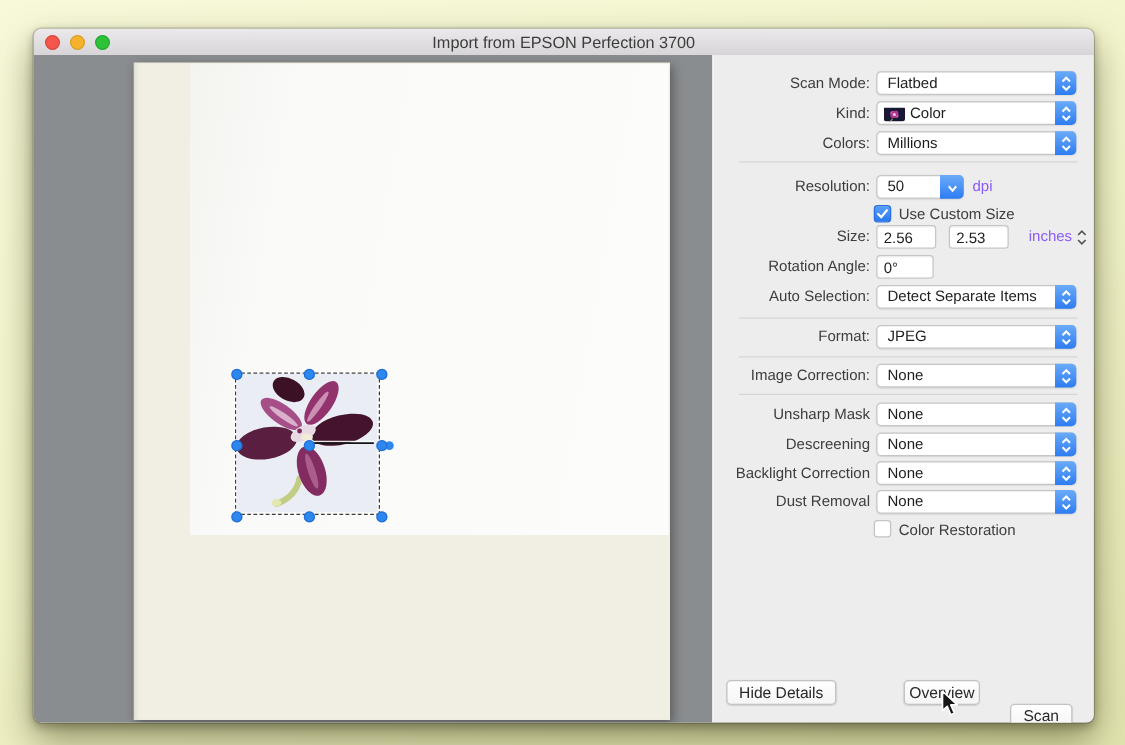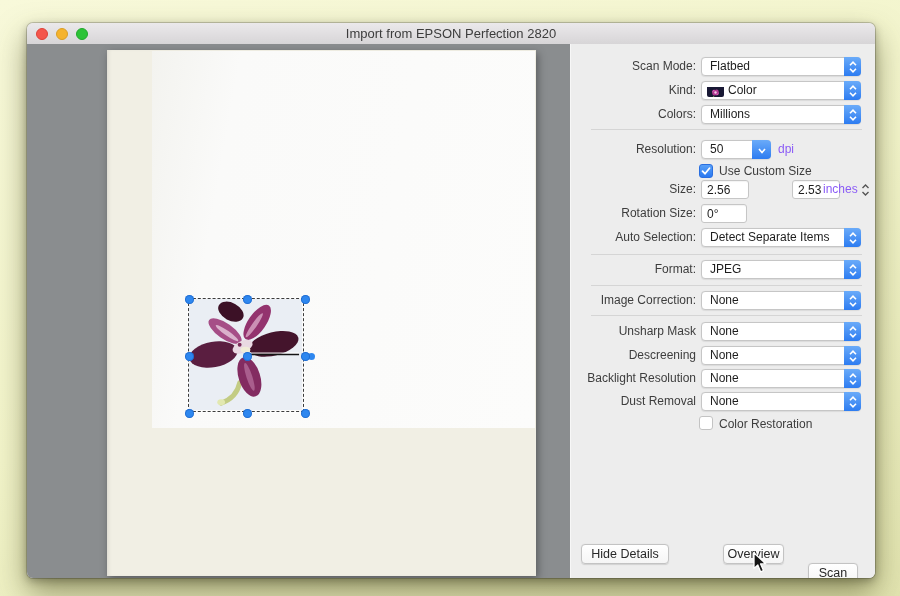--- a/index.html
+++ b/index.html
@@ -98,21 +98,21 @@
   }
   .cursor{position:absolute;left:752px;top:552px;width:16px;height:22px;}
 </style>
 </head>
 <body>
 
 <div class="canvas">
   <div class="window">
 
     <div class="titlebar">
-      <div class="title">Import from EPSON Perfection 2820</div>
+      <div class="title">Import from EPSON Perfection 3700</div>
       <div class="lights">
         <span class="light red"></span>
         <span class="light yellow"></span>
         <span class="light green"></span>
       </div>
     </div>
 
     <div class="preview-pane">
       <div class="page">
         <div class="sheet"></div>
@@ -221,32 +221,32 @@
           <svg width="12" height="12" viewBox="0 0 12 12" style="position:absolute;left:0;top:0;">
               <path d="M2.5 6.2 L5 8.7 L9.5 3.2" stroke="#fff" stroke-width="1.8" fill="none" stroke-linecap="round"></path>
             </svg>
         </span>
         <span class="cblbl" style="left:148px;top:2px;">Use Custom Size</span>
       </div>
 
       <div class="row" style="top:136px;">
         <span class="lbl">Size:</span>
         <input class="field" style="left: 130px; width: 48px;" value="2.56">
-        <input class="field" style="left: 188px; width: 48px; margin-left: 33px;" value="2.53">
+        <input class="field" style="left: 188px; width: 48px;" value="2.53">
         <span class="suffix" style="left:252px;">inches</span>
         <span style="position:absolute;left:290px;top:3px;">
           <svg width="9" height="14" viewBox="0 0 9 14">
               <path d="M1.5 5 L4.5 2 L7.5 5" stroke="#555" stroke-width="1.4" fill="none"></path>
               <path d="M1.5 9 L4.5 12 L7.5 9" stroke="#555" stroke-width="1.4" fill="none"></path>
             </svg>
         </span>
       </div>
 
       <div class="row" style="top:160px;">
-        <span class="lbl">Rotation Size:</span>
+        <span class="lbl">Rotation Angle:</span>
         <input class="field" style="left: 130px; width: 46px;" value="0°">
       </div>
 
       <div class="row" style="top:184px;">
         <span class="lbl">Auto Selection:</span>
         <div class="popup">
           <span class="pval">Detect Separate Items</span>
           <span class="cap">
             <svg width="10" height="14" viewBox="0 0 10 14">
                 <path d="M2 5.2 L5 2.2 L8 5.2" stroke="#fff" stroke-width="1.6" fill="none"></path>
@@ -308,21 +308,21 @@
           <span class="cap">
             <svg width="10" height="14" viewBox="0 0 10 14">
                 <path d="M2 5.2 L5 2.2 L8 5.2" stroke="#fff" stroke-width="1.6" fill="none"></path>
                 <path d="M2 8.8 L5 11.8 L8 8.8" stroke="#fff" stroke-width="1.6" fill="none"></path>
               </svg>
           </span>
         </div>
       </div>
 
       <div class="row" style="top:325px;">
-        <span class="lbl">Backlight Resolution</span>
+        <span class="lbl">Backlight Correction</span>
         <div class="popup">
           <span class="pval">None</span>
           <span class="cap">
             <svg width="10" height="14" viewBox="0 0 10 14">
                 <path d="M2 5.2 L5 2.2 L8 5.2" stroke="#fff" stroke-width="1.6" fill="none"></path>
                 <path d="M2 8.8 L5 11.8 L8 8.8" stroke="#fff" stroke-width="1.6" fill="none"></path>
               </svg>
           </span>
         </div>
       </div>

